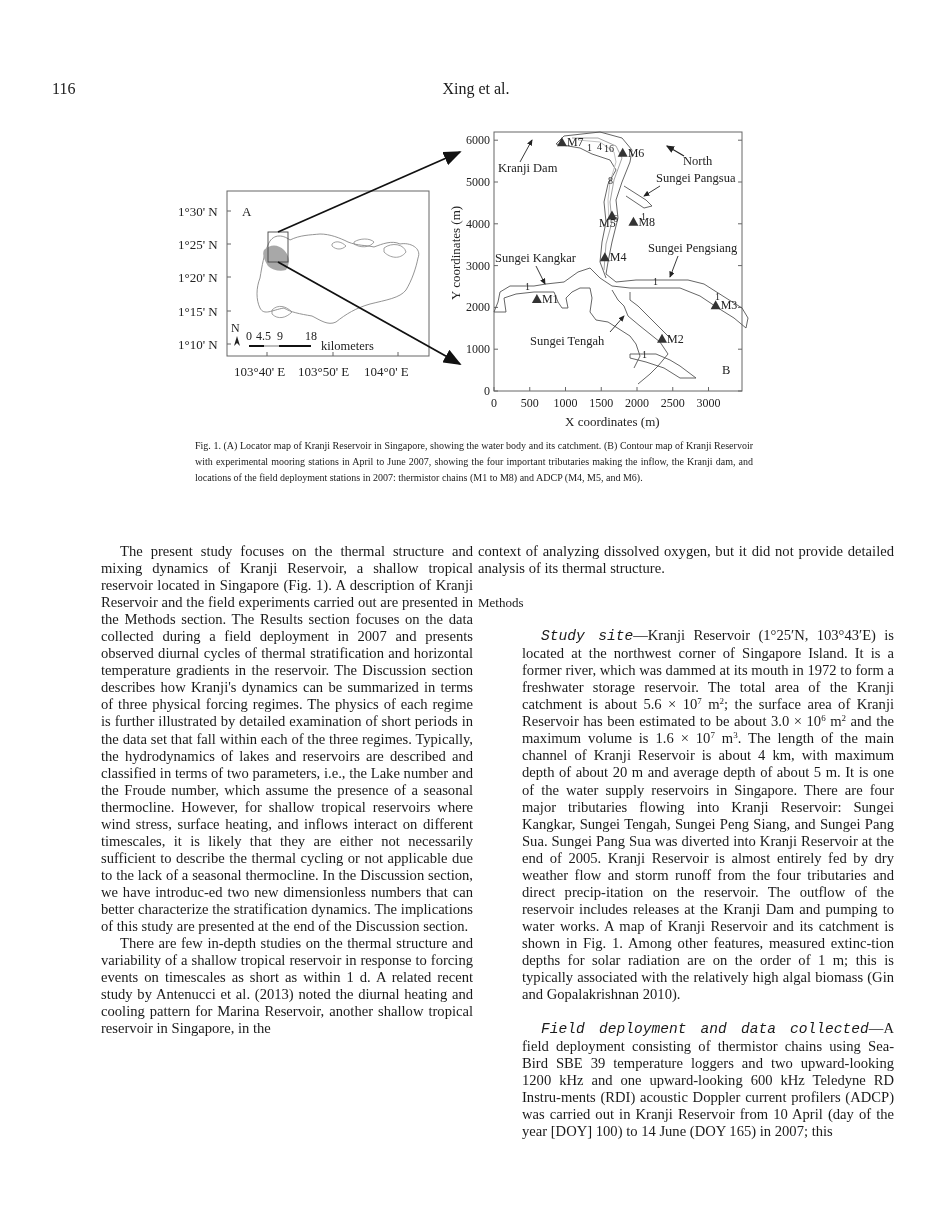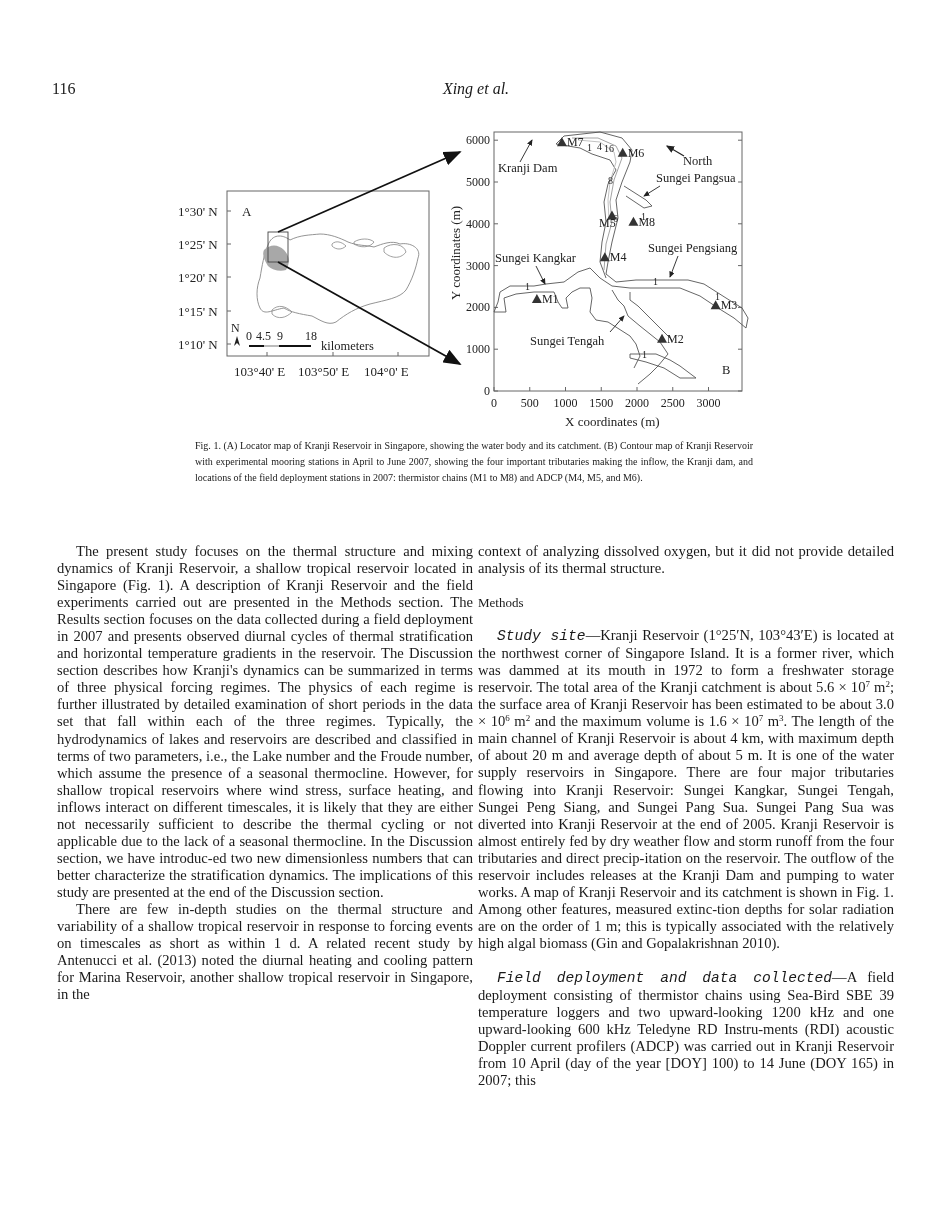--- a/index.html
+++ b/index.html
@@ -1,36 +1,36 @@
 <!DOCTYPE html>
 <html><head>
 <meta charset="utf-8">
 <style>
   html, body { margin: 0; padding: 0; background: #ffffff; }
   body { width: 952px; height: 1232px; position: relative; overflow: hidden;
          font-family: "Liberation Serif", "DejaVu Serif", serif; color: #1a1a1a; }
   .running-head { position: absolute; top: 80px; left: 0; width: 952px; height: 22px;
                   font-size: 16px; }
   .page-num { position: absolute; left: 52px; top: 0; }
-  .run-title { position: absolute; left: 0; width: 952px; text-align: center; top: 0; font-style: italic; }
+  .run-title { position: absolute; left: 0; width: 952px; text-align: center; top: 0; }
 
   .figure { position: absolute; left: 160px; top: 122px; width: 620px; height: 312px; }
   .figure svg { width: 620px; height: 312px; display: block; }
   .svgtext { font-family: "Liberation Serif", serif; fill: #222; }
 
   .caption { position: absolute; left: 173px; top: 438px; width: 580px;
              font-size: 10px; line-height: 16px; text-align: justify; }
   .caption .indent { padding-left: 22px; }
 
   .col { position: absolute; top: 543px; width: 416px; font-size: 14.6px; line-height: 17.05px;
          text-align: justify; hyphens: none; }
   .col-left { left: 57px; }
   .col-right { left: 478px; }
   .col p { margin: 0; }
-  .col p.ind { text-indent: 19px; }
+  .col p.ind { text-indent: 19px; margin-left: 44px; }
   .col h2 { font-weight: normal; font-size: 13px; margin: 16px 0 14px 0; line-height: 20px; }
   .col .gap { height: 17px; }
   em { font-style: italic; font-family: Liberation Mono, monospace; }
   sup { font-size: 9px; line-height: 0; vertical-align: 5px; }
 </style>
 </head>
 <body>
 
 <div class="running-head">
   <span class="page-num">116</span>

